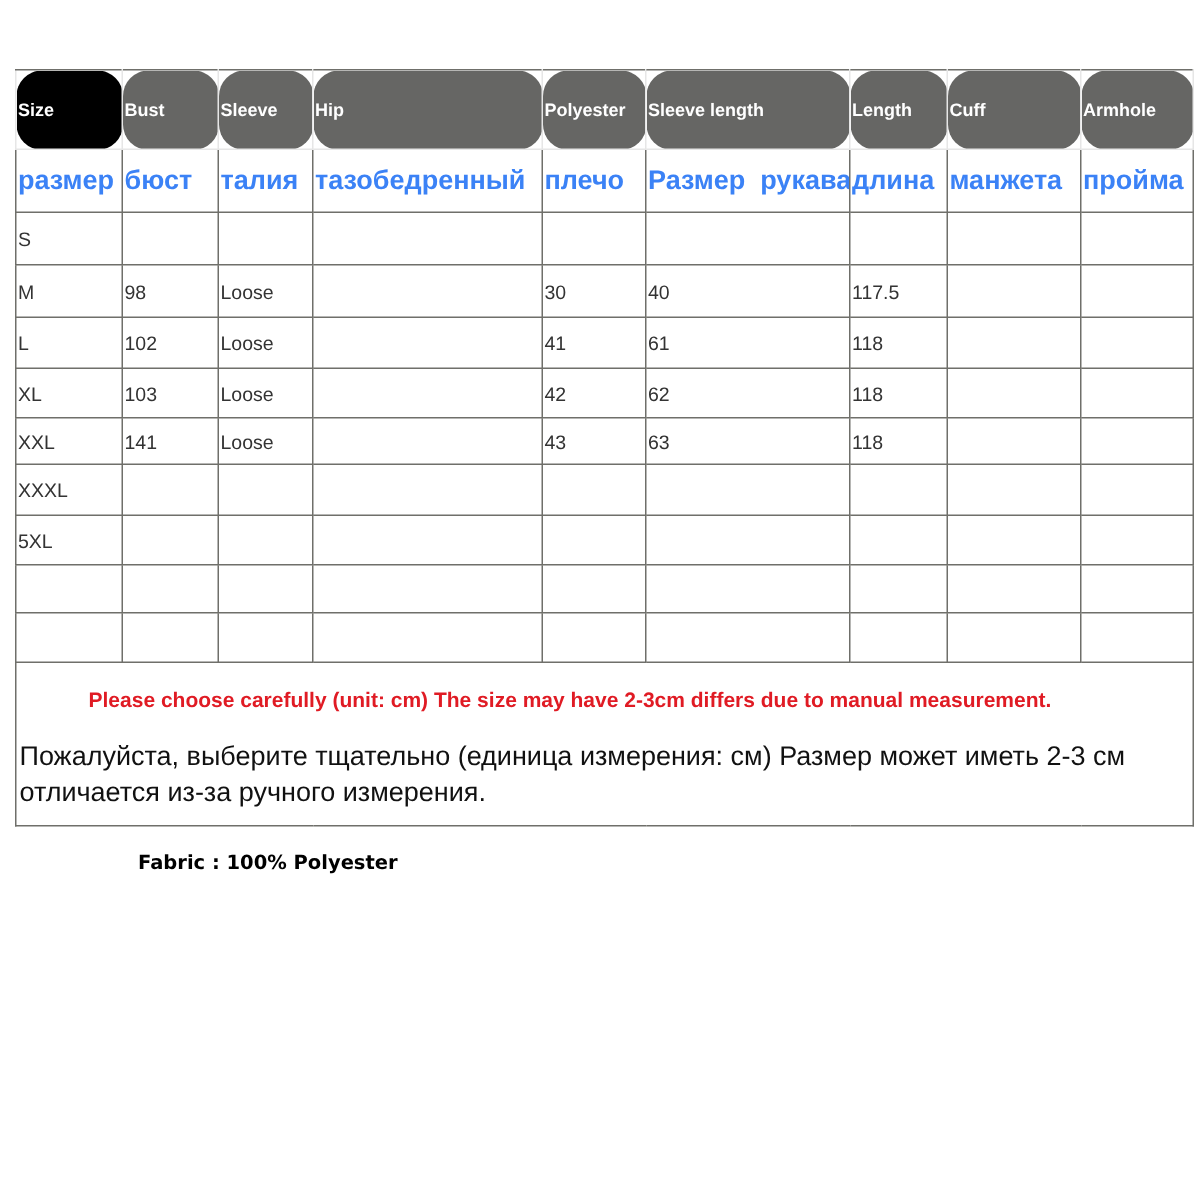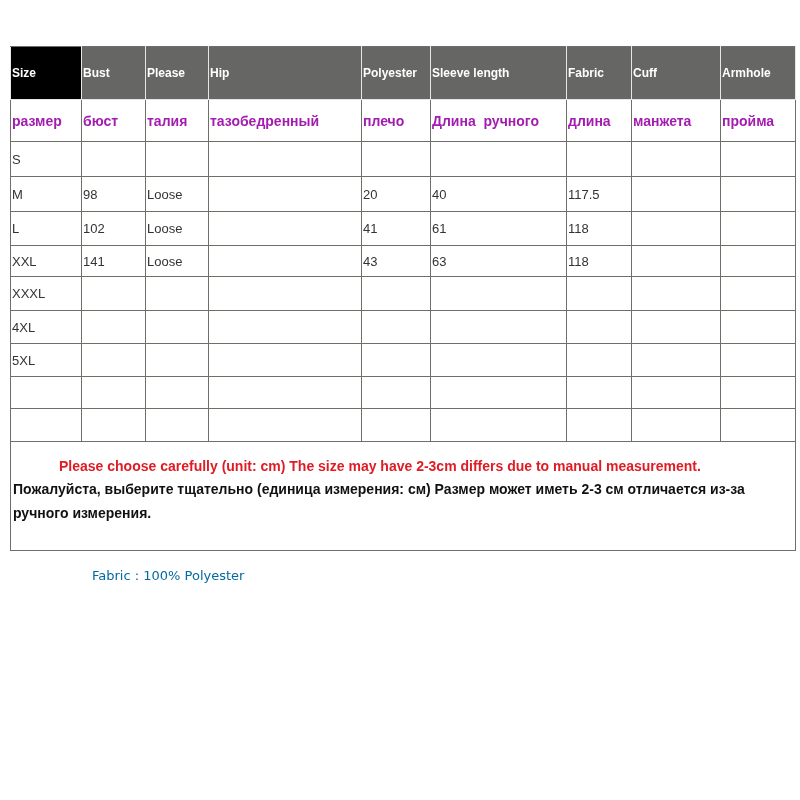--- a/index.html
+++ b/index.html
@@ -17,51 +17,53 @@
     white-space: nowrap;
   }
   .hdr td {
     height: 52px;
     background: #666664;
     color: #ffffff;
     font-weight: bold;
     font-size: 12px;
     border-color: #e6e6e6;
     border-top-color: #6f6f6a;
+    border-radius: 17px;
   }
   .hdr td.first { background: #000000; }
   .ru td {
     height: 41px;
     font-weight: bold;
-    font-size: 14px;
-    color: #a21caf;
+    font-size: 18px;
+    color: #3b82f6;
     letter-spacing: 0px;
   }
   .data td {
     font-size: 13px;
     color: #333333;
   }
   .notes-cell {
     height: 94px;
     white-space: normal !important;
     vertical-align: top !important;
     padding: 14px 2px 0 2px !important;
   }
   .note-en {
     color: #e01b24; font-weight: bold; font-size: 14px;
     padding-left: 46px; line-height: 20px;
   }
   .note-ru {
-    color: #111111; font-weight: bold; font-size: 14px; line-height: 24px;
-    margin-top: 1px;
+    color: #111111; font-weight: normal; font-size: 18px; line-height: 24px;
+    margin-top: 16px;
   }
   .fabric {
     position: absolute; left: 92px; top: 564px;
-    font-family: "DejaVu Sans", sans-serif; font-size: 13px; color: #0369a1;
+    font-family: "DejaVu Sans", sans-serif; font-size: 13px; color: #000000;
     line-height: 23px;
+    font-weight: bold;
   }
 </style>
 </head>
 <body>
 
 <table class="size-table">
   <colgroup>
     <col style="width:71px">
       <col style="width:64px">
       <col style="width:63px">
@@ -69,35 +71,35 @@
     <col style="width:69px">
       <col style="width:136px">
       <col style="width:65px">
       <col style="width:89px">
       <col style="width:75px">
   </colgroup>
   <tbody>
     <tr class="hdr">
       <td class="first">Size</td>
       <td>Bust</td>
-      <td>Please</td>
+      <td>Sleeve</td>
       <td>Hip</td>
       <td>Polyester</td>
       <td>Sleeve length</td>
-      <td>Fabric</td>
+      <td>Length</td>
       <td>Cuff</td>
       <td>Armhole</td>
     </tr>
     <tr class="ru">
       <td>размер</td>
       <td>бюст</td>
       <td>талия</td>
       <td>тазобедренный</td>
       <td>плечо</td>
-      <td style="white-space:pre">Длина  ручного</td>
+      <td style="white-space:pre">Размер  рукава</td>
       <td>длина</td>
       <td>манжета</td>
       <td>пройма</td>
     </tr>
   </tbody>
   <tbody id="data-rows">
       <tr class="data">
         <td style="height: 34px;">S</td>
         <td style="height: 34px;"></td>
         <td style="height: 34px;"></td>
@@ -106,36 +108,47 @@
         <td style="height: 34px;"></td>
         <td style="height: 34px;"></td>
         <td style="height: 34px;"></td>
         <td style="height: 34px;"></td>
       </tr>
       <tr class="data">
         <td style="height: 34px;">M</td>
         <td style="height: 34px;">98</td>
         <td style="height: 34px;">Loose</td>
         <td style="height: 34px;"></td>
-        <td style="height: 34px;">20</td>
+        <td style="height: 34px;">30</td>
         <td style="height: 34px;">40</td>
         <td style="height: 34px;">117.5</td>
         <td style="height: 34px;"></td>
         <td style="height: 34px;"></td>
       </tr>
       <tr class="data">
         <td style="height: 33px;">L</td>
         <td style="height: 33px;">102</td>
         <td style="height: 33px;">Loose</td>
         <td style="height: 33px;"></td>
         <td style="height: 33px;">41</td>
         <td style="height: 33px;">61</td>
         <td style="height: 33px;">118</td>
         <td style="height: 33px;"></td>
         <td style="height: 33px;"></td>
+      </tr>
+      <tr class="data">
+        <td style="height: 32px;">XL</td>
+        <td style="height: 32px;">103</td>
+        <td style="height: 32px;">Loose</td>
+        <td style="height: 32px;"></td>
+        <td style="height: 32px;">42</td>
+        <td style="height: 32px;">62</td>
+        <td style="height: 32px;">118</td>
+        <td style="height: 32px;"></td>
+        <td style="height: 32px;"></td>
       </tr>
       <tr class="data">
         <td style="height: 30px; margin-top: 20px;">XXL</td>
         <td style="height: 30px;">141</td>
         <td style="height: 30px;">Loose</td>
         <td style="height: 30px;"></td>
         <td style="height: 30px;">43</td>
         <td style="height: 30px;">63</td>
         <td style="height: 30px;">118</td>
         <td style="height: 30px;"></td>
@@ -144,31 +157,20 @@
       <tr class="data">
         <td style="height: 33px;">XXXL</td>
         <td style="height: 33px;"></td>
         <td style="height: 33px;"></td>
         <td style="height: 33px;"></td>
         <td style="height: 33px;"></td>
         <td style="height: 33px;"></td>
         <td style="height: 33px;"></td>
         <td style="height: 33px;"></td>
         <td style="height: 33px;"></td>
-      </tr>
-      <tr class="data">
-        <td style="height: 32px;">4XL</td>
-        <td style="height: 32px;"></td>
-        <td style="height: 32px;"></td>
-        <td style="height: 32px;"></td>
-        <td style="height: 32px;"></td>
-        <td style="height: 32px;"></td>
-        <td style="height: 32px;"></td>
-        <td style="height: 32px;"></td>
-        <td style="height: 32px;"></td>
       </tr>
       <tr class="data">
         <td style="height: 32px;">5XL</td>
         <td style="height: 32px;"></td>
         <td style="height: 32px;"></td>
         <td style="height: 32px;"></td>
         <td style="height: 32px;"></td>
         <td style="height: 32px;"></td>
         <td style="height: 32px;"></td>
         <td style="height: 32px;"></td>

